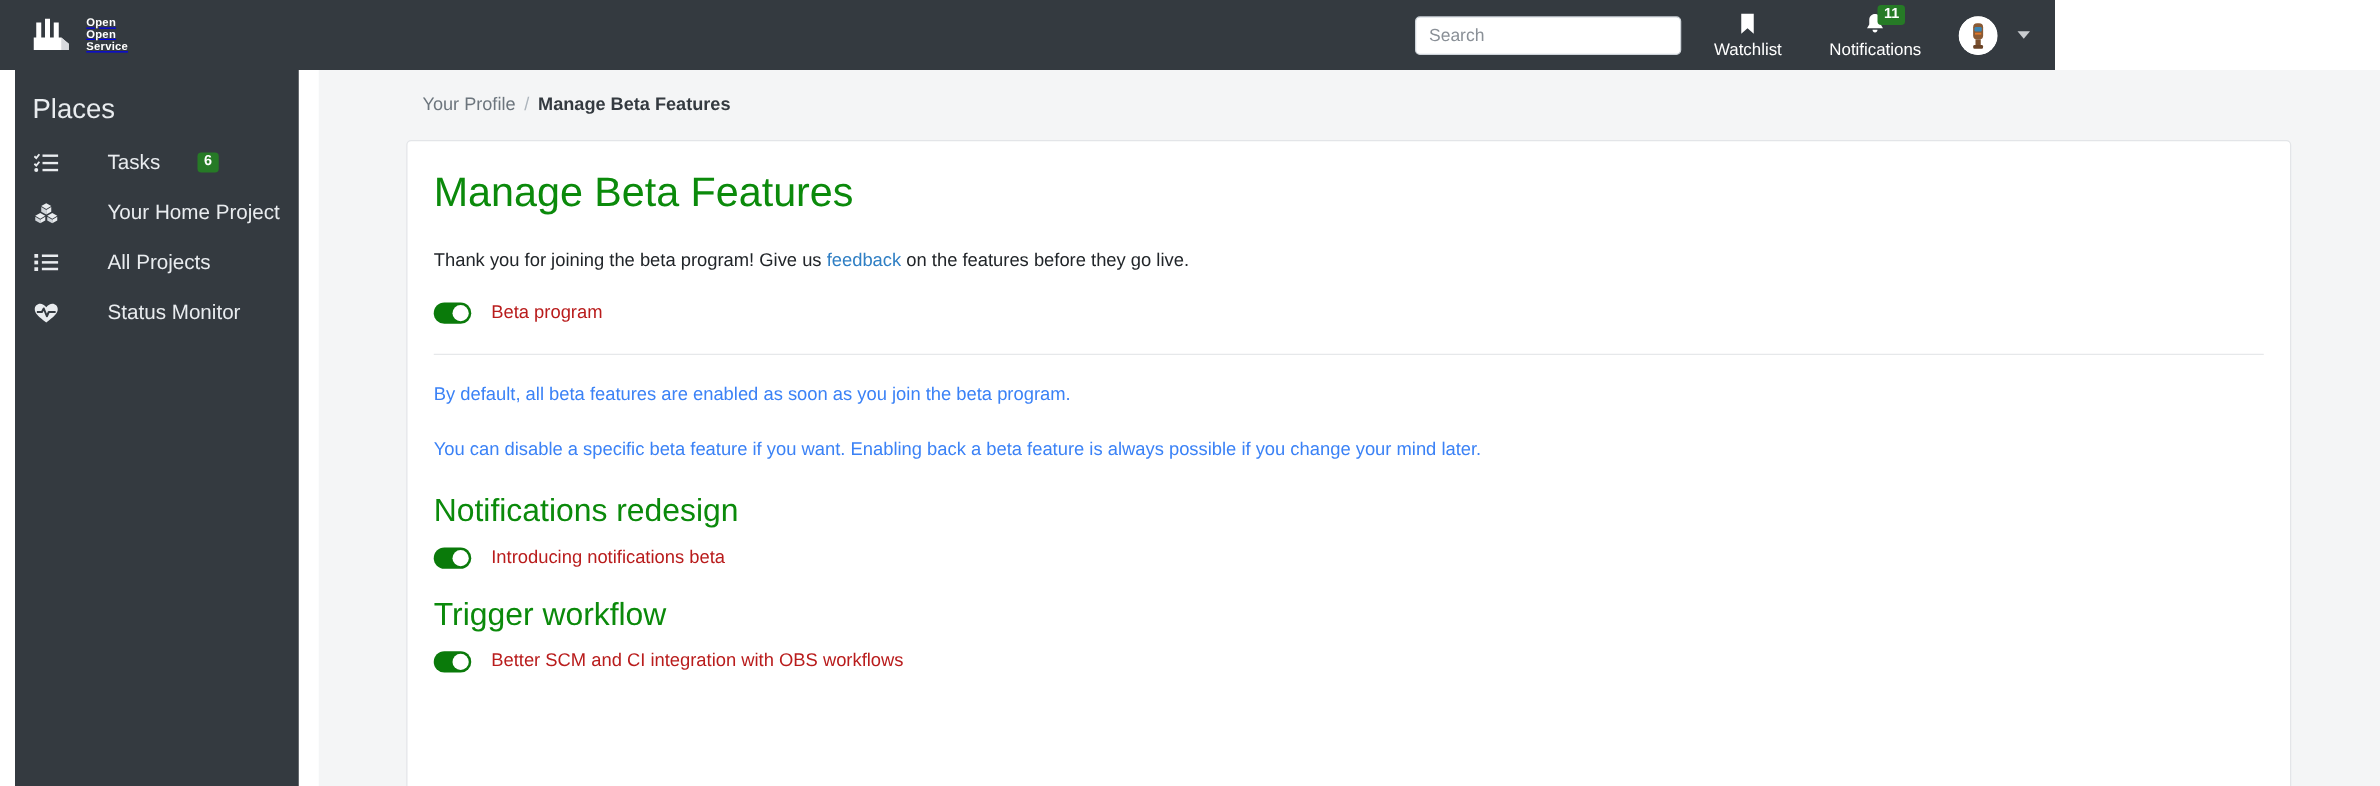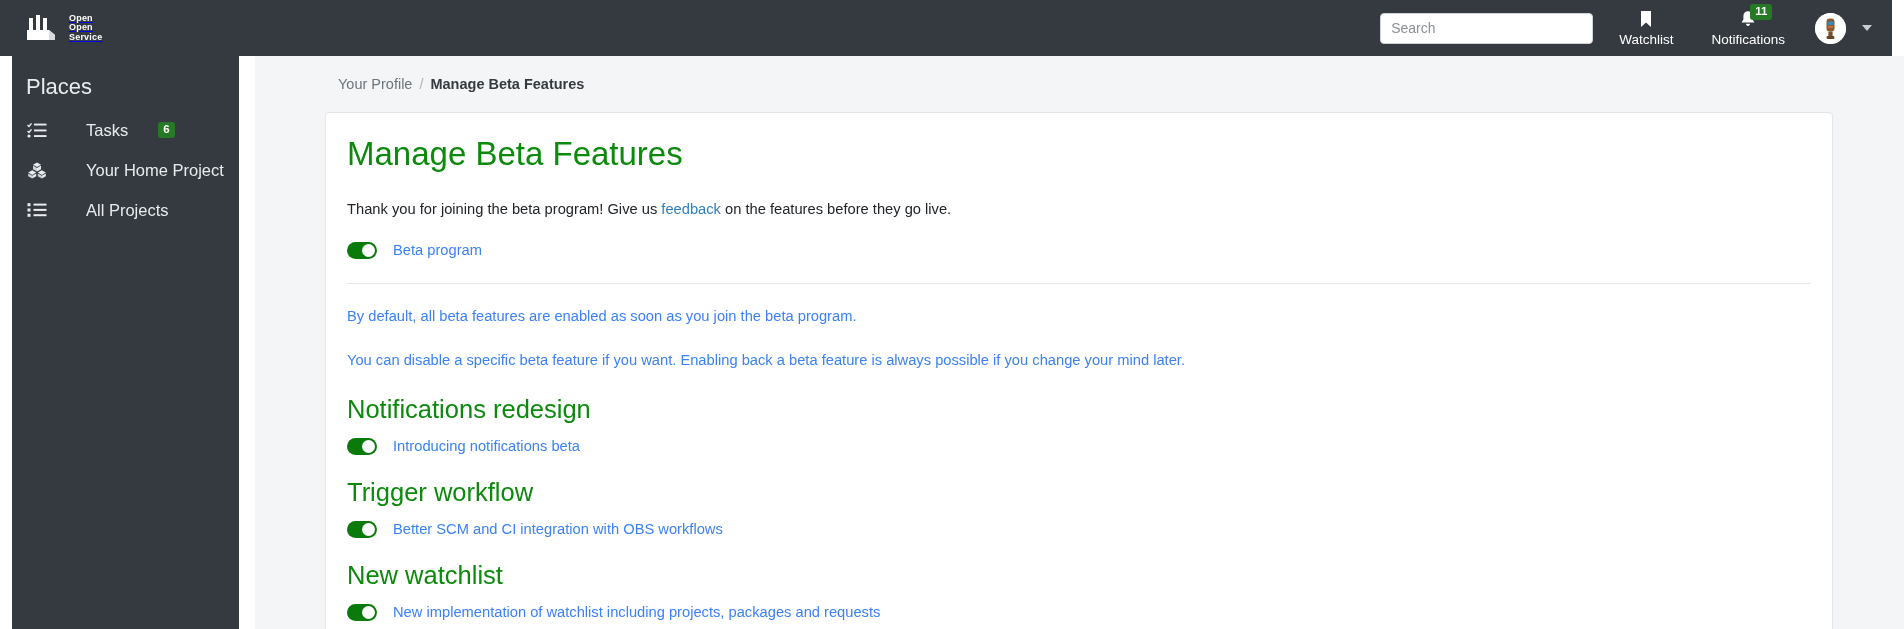--- a/index.html
+++ b/index.html
@@ -7,21 +7,21 @@
     margin: 0; padding: 0;
     width: 1904px; height: 629px;
     overflow: hidden;
     background: #ffffff;
     font-family: "Liberation Sans", sans-serif;
   }
 
   
   .topbar {
     position: absolute; top: 0; left: 0;
-    width: 1892px; height: 56px;
+    width: 1644px; height: 56px;
     background: #343a40;
     display: flex; align-items: center;
     z-index: 20;
   }
   .brand {
     display: flex; align-items: center;
     margin-left: 25px; height: 56px;
   }
   .brand-logo { width: 36px; height: 30px; display: block; }
   .brand-text {
@@ -206,21 +206,21 @@
   }
   .toggle .knob {
     position: absolute;
     top: 2px; right: 2px;
     width: 13px; height: 13px;
     border-radius: 50%;
     background: #ffffff;
   }
   .toggle-label {
     font-size: 14.7px;
-    color: #3b82f6;
+    color: #b91c1c;
     margin-left: 16px;
     line-height: 18px;
   }
 
   .divider {
     border: none;
     border-top: 1px solid #e6e8ea;
     margin: 24px 0 22px 0;
   }
 
@@ -346,20 +346,29 @@
         <rect x="6.5" y="1.6" width="13" height="2" fill="#e9ecef"></rect>
         <rect x="0.5" y="6.5" width="3" height="3" fill="#e9ecef"></rect>
         <rect x="6.5" y="6.9" width="13" height="2" fill="#e9ecef"></rect>
         <rect x="0.5" y="11.8" width="3" height="3" fill="#e9ecef"></rect>
         <rect x="6.5" y="12.2" width="13" height="2" fill="#e9ecef"></rect>
       </svg>
     </span>
     <span class="nav-label">All Projects</span>
   </a>
 
+  <a class="nav-item" href="#">
+    <span class="nav-icon">
+      <svg viewBox="0 0 20 17" width="20" height="17" xmlns="http://www.w3.org/2000/svg">
+        <path d="M10 16 C4 11.5 0.8 8.6 0.8 5.4 C0.8 2.8 2.8 1 5.1 1 C6.9 1 8.6 2 10 3.7 C11.4 2 13.1 1 14.9 1 C17.2 1 19.2 2.8 19.2 5.4 C19.2 8.6 16 11.5 10 16 Z" fill="#e9ecef"></path>
+        <path d="M2.5 7.6 L6.5 7.6 L8 4.8 L10.5 11 L12 7.6 L17.5 7.6" stroke="#343a40" stroke-width="1.6" fill="none" stroke-linejoin="round"></path>
+      </svg>
+    </span>
+    <span class="nav-label">Status Monitor</span>
+  </a>
 
 </div>
 
 <div class="main">
 
   <div class="breadcrumb">
     <a class="bc-link" href="#">Your Profile</a>
     <span class="bc-sep">/</span>
     <span class="bc-current">Manage Beta Features</span>
   </div>
@@ -398,25 +407,16 @@
       <div class="feature-block">
         <h2 class="feature-title">Trigger workflow</h2>
         <div class="toggle-row">
           <span class="toggle">
             <span class="knob"></span>
           </span>
           <span class="toggle-label">Better SCM and CI integration with OBS workflows</span>
         </div>
       </div>
 
-      <div class="feature-block">
-        <h2 class="feature-title">New watchlist</h2>
-        <div class="toggle-row">
-          <span class="toggle">
-            <span class="knob"></span>
-          </span>
-          <span class="toggle-label">New implementation of watchlist including projects, packages and requests</span>
-        </div>
-      </div>
 
     </div>
   </div>
 </div>
 
 </body></html>

